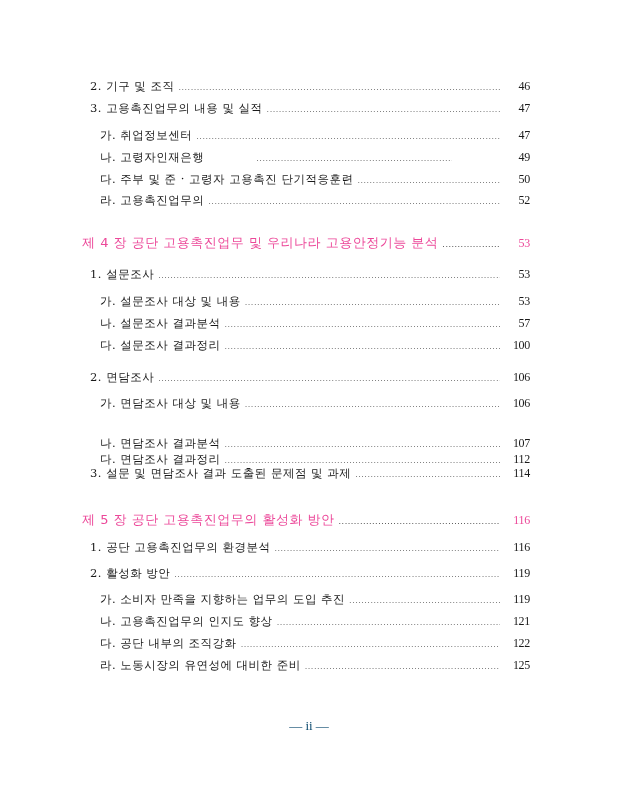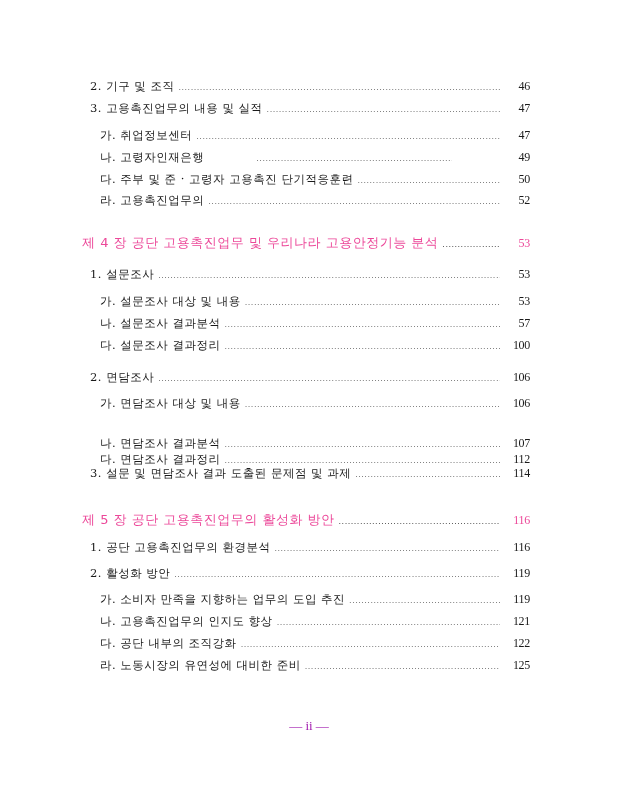--- a/index.html
+++ b/index.html
@@ -8,21 +8,21 @@
   .toc-line { position:absolute; display:flex; align-items:baseline; white-space:nowrap; font-size:11.5px; }
   .toc-line.chapter { font-family: "DejaVu Sans", "Liberation Sans", sans-serif; font-size:13px; color:#ec4899; }
   .toc-title { flex:0 0 auto; padding-right:4px; letter-spacing:0.5px; }
   .toc-dots { flex:1 1 auto; overflow:hidden; color:#444; font-size:8px; letter-spacing:0.5px; }
   .toc-dots::before { content:"..........................................................................................................................................................................................................................................................................................."; }
   .toc-page { flex:0 0 auto; width:30px; text-align:right; font-family:"Liberation Serif", serif; font-size:12px; letter-spacing:-0.3px; }
   .lvl1 { left:90px; width:440px; }
   .lvl2 { left:100px; width:430px; }
   .chapter { left:82px; width:448px; }
   .footer { position:absolute; top:718px; left:0; width:618px; text-align:center;
-            font-family:"Liberation Serif", serif; font-size:13px; color:#a21caf; }
+            font-family:"Liberation Serif", serif; font-size:13px; color:#0c4a6e; }
 </style>
 </head>
 <body>
 
 <div id="toc">
     <div class="toc-line lvl1" style="top: 79px;">
       <span class="toc-title">2. 기구 및 조직</span>
       <span class="toc-dots"></span>
       <span class="toc-page">46</span>
     </div>

